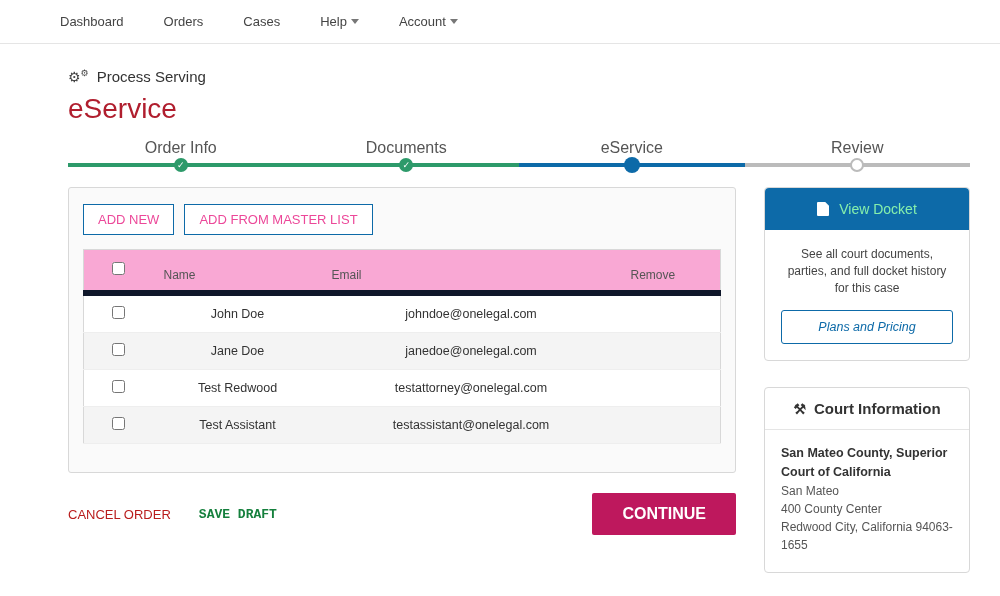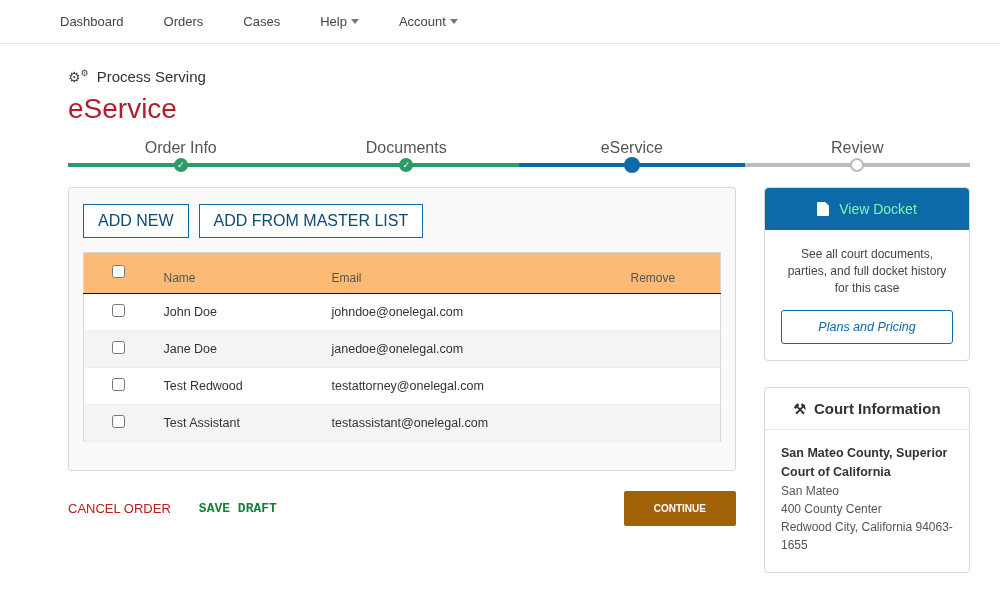--- a/index.html
+++ b/index.html
@@ -38,37 +38,37 @@
   .step.future .step-dot { background: #fff; border: 2px solid #bbb; }
   
   
   .content-row { display: flex; gap: 28px; align-items: flex-start; }
   .left-col { flex: 1; }
   .right-col { width: 206px; }
   
   
   .panel { border: 1px solid #d8d8d8; padding: 16px 14px 28px; border-radius: 3px; background: #fafafa; }
   .btn-row { display: flex; gap: 10px; margin-bottom: 14px; }
-  .btn-outline { border: 1px solid #0d6aa8; color: #0c4a6e; background: #fff; padding: 7px 14px; font-size: 16px; cursor: pointer; font-weight: 500; }
+  .btn-outline { border: 1px solid #0d6aa8; color: #ec4899; background: #fff; padding: 7px 14px; font-size: 13px; cursor: pointer; font-weight: 500; }
   
   
   table { width: 100%; border-collapse: collapse; border: 1px solid #d8d8d8; background: #fff; }
-  th { text-align: left; font-size: 12px; font-weight: 400; color: #555; padding: 18px 10px 8px; border-bottom: 1px solid #0f172a; background: #fdba74; }
+  th { text-align: left; font-size: 12px; font-weight: 400; color: #555; padding: 18px 10px 8px; border-bottom: 6px solid #0f172a; background: #f9a8d4; }
   th:first-child { width: 70px; text-align: center; vertical-align: middle; padding: 10px; }
-  td { font-size: 12.5px; color: #333; padding: 10px; border-bottom: 1px solid #eee; }
+  td { font-size: 12.5px; color: #333; padding: 10px; border-bottom: 1px solid #eee; text-align: center; }
   td:first-child { text-align: center; }
   tbody tr:nth-child(even) { background: #f4f4f4; }
   input[type="checkbox"] { cursor: pointer; }
   
   
   .action-row { display: flex; align-items: center; justify-content: space-between; margin-top: 20px; }
   .action-left { display: flex; gap: 28px; align-items: center; }
   .cancel-link { font-size: 13px; color: #b91c1c; cursor: pointer; }
   .save-link { font-size: 13px; color: #15803d; font-weight: 600; cursor: pointer; font-family: Liberation Mono, monospace; }
-  .btn-primary { background: #a16207; color: #fff; border: none; padding: 12px 30px; font-size: 10px; font-weight: 600; cursor: pointer; border-radius: 2px; }
+  .btn-primary { background: #be185d; color: #fff; border: none; padding: 12px 30px; font-size: 16px; font-weight: 600; cursor: pointer; border-radius: 2px; }
   
   
   .card { border: 1px solid #d8d8d8; border-radius: 4px; margin-bottom: 26px; background: #fff; }
   .view-docket { background: #0d6aa8; color: #86efac; padding: 13px; text-align: center; font-size: 14px; font-weight: 500; cursor: pointer; border-radius: 4px 4px 0 0; display: flex; align-items: center; justify-content: center; gap: 10px; }
   .doc-icon { width: 12px; height: 14px; background: #fff; border-radius: 1px; position: relative; }
   .doc-icon::after { content: ""; position: absolute; top: 0; right: 0; width: 4px; height: 4px; background: #0d6aa8; clip-path: polygon(0 0,100% 100%,100% 0); }
   .card-body { padding: 16px; font-size: 12px; color: #444; text-align: center; }
   .card-body p { margin-bottom: 14px; line-height: 1.4; }
   .btn-outline-full { display: block; width: 100%; border: 1px solid #0d6aa8; color: #0d6aa8; background: #fff; padding: 9px; border-radius: 3px; font-size: 12.5px; cursor: pointer; font-style: italic; }
   .card-header { padding: 12px 14px; font-size: 15px; font-weight: 600; color: #333; display: flex; align-items: center; justify-content: center; gap: 8px; border-bottom: 1px solid #e5e5e5; }

